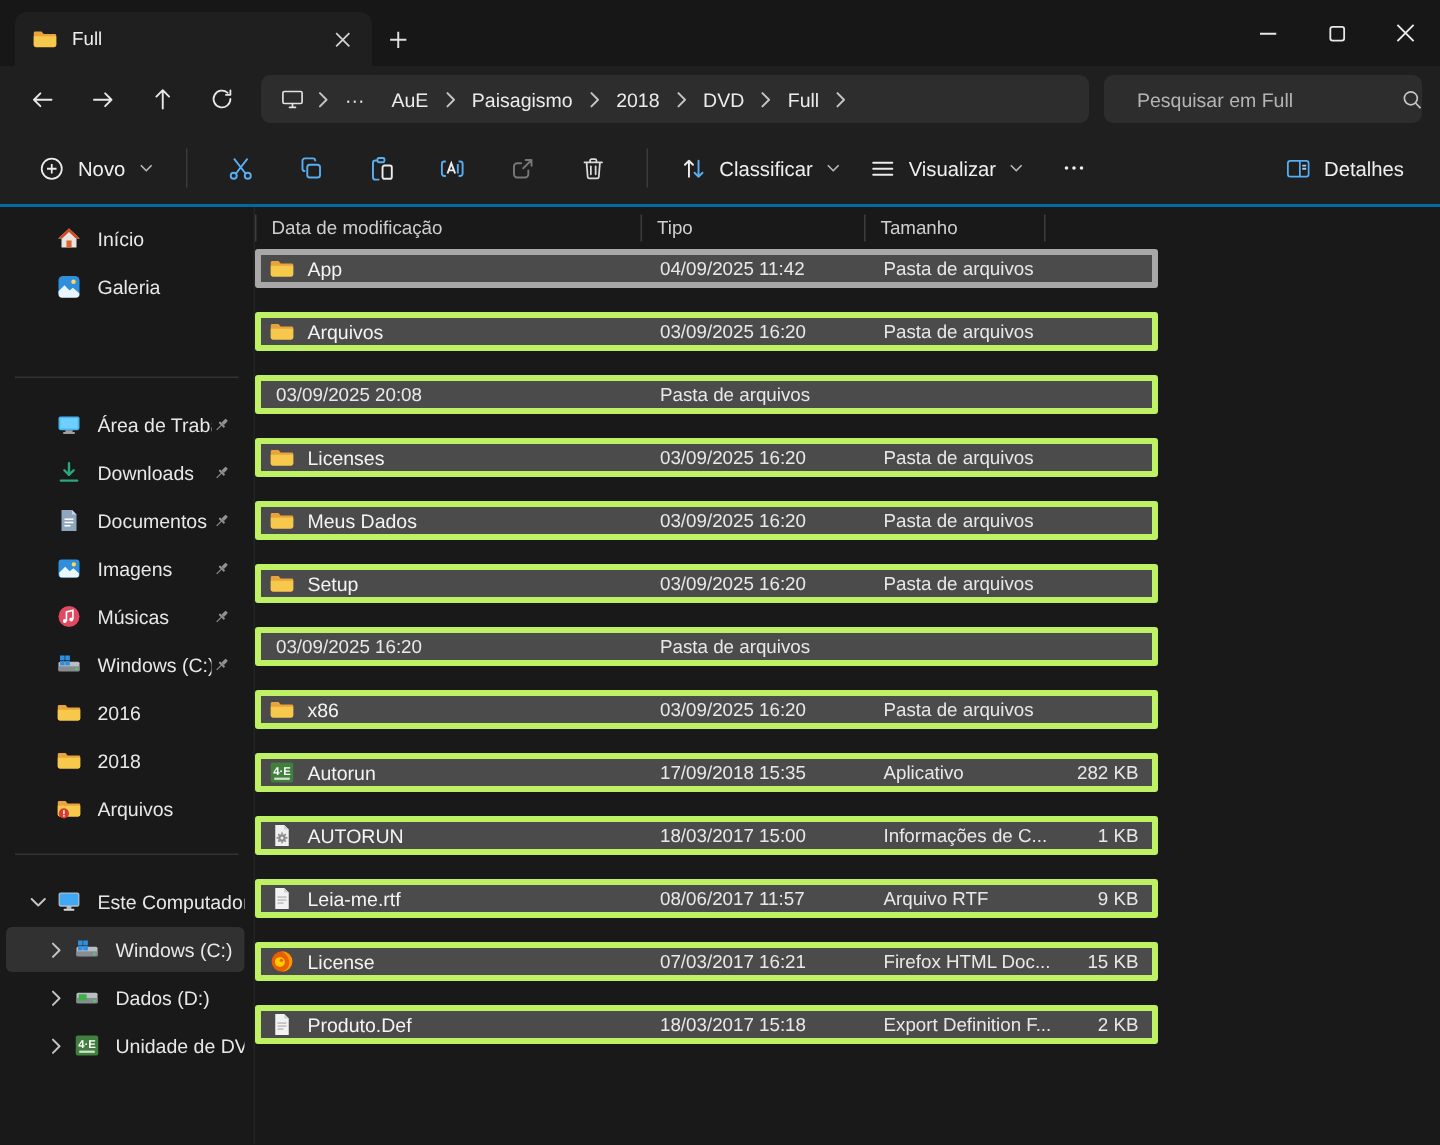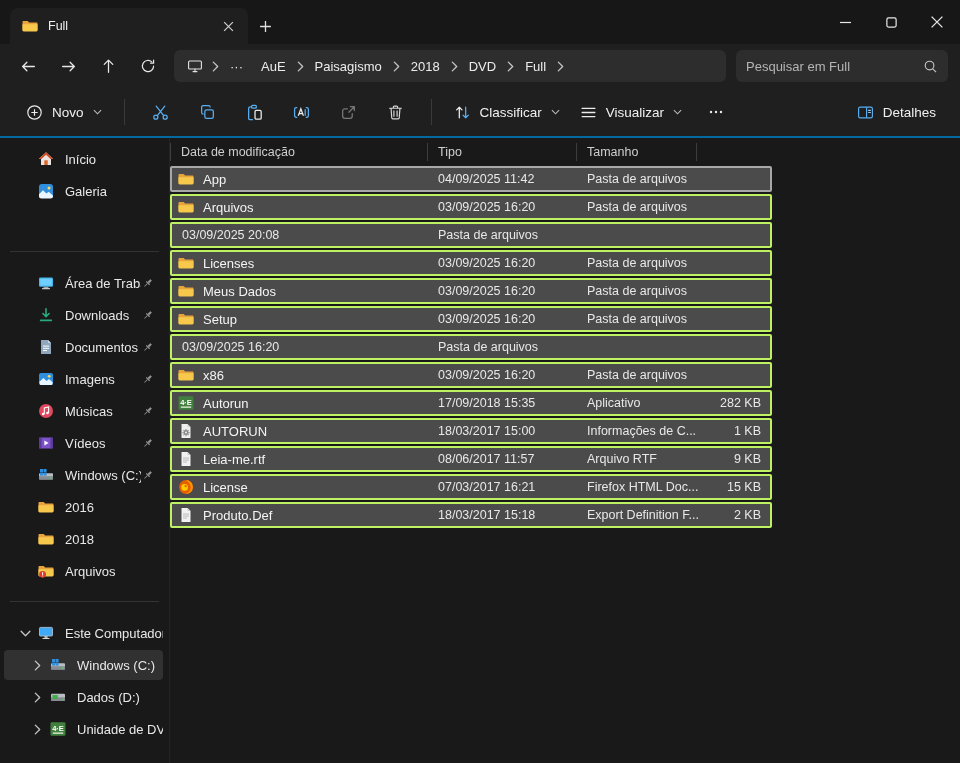--- a/index.html
+++ b/index.html
@@ -27,21 +27,21 @@
   .win-btn { width:46px; height:100%; border:none; background:transparent; display:flex; align-items:center; justify-content:center; }
 
   
   .navbar { height:44px; background:#1f1f1f; display:flex; align-items:center; padding:0 12px 0 8px; }
   .nav-btn { width:40px; height:32px; border:none; background:transparent; display:flex; align-items:center; justify-content:center; border-radius:4px; }
   .address-bar { flex:1; height:32px; background:#2d2d2d; border-radius:6px; margin:0 10px 0 6px; display:flex; align-items:center; padding:0 6px; overflow:hidden; }
   .crumb-btn { border:none; background:transparent; color:#ececec; font-size:13px; padding:4px 9px; border-radius:4px; font-family:inherit; white-space:nowrap; }
   .crumb-btn.root { display:flex; align-items:center; padding:4px 7px; }
   .crumb-sep { display:flex; padding:0 2px; }
   .search-box { width:212px; height:32px; background:#2d2d2d; border-radius:6px; display:flex; align-items:center; padding:0 10px; }
-  .search-box input { flex:1; border:none; background:transparent; outline:none; color:#14b8a6; font-size:13px; font-family:inherit; }
+  .search-box input { flex:1; border:none; background:transparent; outline:none; color:#14b8a6; font-size:13px; font-family:inherit;margin-left:12px; }
   .search-box input::placeholder { color:#b5b5b5; }
 
   
   .toolbar { height:50px; background:#1f1f1f; border-bottom:2px solid #0369a1; display:flex; align-items:center; padding:0 14px 0 16px; }
   .tb-btn { border:none; background:transparent; color:#f0f0f0; font-size:13.5px; font-family:inherit; display:flex; align-items:center; gap:9px; padding:8px 10px; border-radius:4px; white-space:nowrap; }
   .tb-icon-btn { width:47px; height:38px; border:none; background:transparent; display:flex; align-items:center; justify-content:center; border-radius:4px; }
   .tb-sep { width:1px; height:26px; background:#3a3a3a; margin:0 12px; }
 
   
   .content { display:flex; height:625px; background:#191919; }
@@ -60,21 +60,21 @@
   .side-label { white-space:nowrap; overflow:hidden;text-align:right; }
 
   
   .filearea { flex:1; padding-top:0; }
   .list-header { width:602px; height:27px; display:grid; grid-template-columns:257px 149px 121px 1fr; align-items:center; position:relative; color:#cfcfcf; font-size:12.5px; }
   .hcell { display:flex; align-items:center; height:18px; padding-left:10px; border-left:1px solid #3d3d3d; background:transparent; border-top:none; border-right:none; border-bottom:none; color:#cfcfcf; font-size:12.5px; font-family:inherit; }
   .hcell.first { border-left:none; padding-left:16px; }
   .hcell.last { border-right:1px solid #3d3d3d; }
   .sort-caret { position:absolute; left:112px; top:0px; }
   .rows { margin-top:1px; }
-  .file-row { width:602px; height:26px; margin-bottom:2px; background:#4b4b4b; border:2px solid #bef264; border-radius:2px; display:grid; grid-template-columns:256px 149px 121px 1fr; align-items:center; font-size:12.5px; color:#e8e8e8; }
+  .file-row { width:602px; height:26px; margin-bottom:16px; background:#4b4b4b; border:4px solid #bef264; border-radius:2px; display:grid; grid-template-columns:256px 149px 121px 1fr; align-items:center; font-size:12.5px; color:#e8e8e8; }
   .file-row.focused { border-color:#a8a8a8; }
   .cell { white-space:nowrap; overflow:hidden; padding-left:10px; }
   .cell-name { display:flex; align-items:center; gap:9px; padding-left:6px; color:#f4f4f4; font-size:13px; }
   .cell-size { text-align:right; padding-right:9px; padding-left:0; }
 </style>
 </head>
 <body>
 
 <div class="titlebar">
   <div class="tab">
@@ -399,40 +399,20 @@
       <div class="side-item">
         <span class="icon ">
           <svg width="16" height="16" viewBox="0 0 16 16">
             <circle cx="8" cy="8" r="7" fill="#e0495f"></circle>
             <path d="M6.3 11V4.9l4.3-1v6" stroke="#fff" stroke-width="1.1" fill="none"></path>
             <circle cx="5.2" cy="11" r="1.3" fill="#fff"></circle>
             <circle cx="9.5" cy="10" r="1.3" fill="#fff"></circle>
           </svg>
         </span>
         <span class="side-label">Músicas</span>
-        <span class="pin-icon">
-          <svg width="13" height="13" viewBox="0 0 16 16" fill="#a6a6a6">
-            <g transform="rotate(45 8 8)">
-              <rect x="6.6" y="1.6" width="2.8" height="4.8" rx="0.7"></rect>
-              <rect x="5" y="6.4" width="6" height="1.7" rx="0.5"></rect>
-              <rect x="7.5" y="8.1" width="1" height="5.2"></rect>
-            </g>
-          </svg>
-        </span>
-      </div>
-      <div class="side-item">
-        <span class="icon ">
-          <svg width="16" height="16" viewBox="0 0 16 16">
-            <rect x="1" y="2.5" width="14" height="11" rx="1.8" fill="#7b52c7"></rect>
-            <rect x="1" y="2.5" width="2.6" height="11" fill="#5d3a9e"></rect>
-            <rect x="12.4" y="2.5" width="2.6" height="11" fill="#5d3a9e"></rect>
-            <path d="M6.4 5.4l4.2 2.6-4.2 2.6z" fill="#fff"></path>
-          </svg>
-        </span>
-        <span class="side-label">Vídeos</span>
         <span class="pin-icon">
           <svg width="13" height="13" viewBox="0 0 16 16" fill="#a6a6a6">
             <g transform="rotate(45 8 8)">
               <rect x="6.6" y="1.6" width="2.8" height="4.8" rx="0.7"></rect>
               <rect x="5" y="6.4" width="6" height="1.7" rx="0.5"></rect>
               <rect x="7.5" y="8.1" width="1" height="5.2"></rect>
             </g>
           </svg>
         </span>
       </div>

